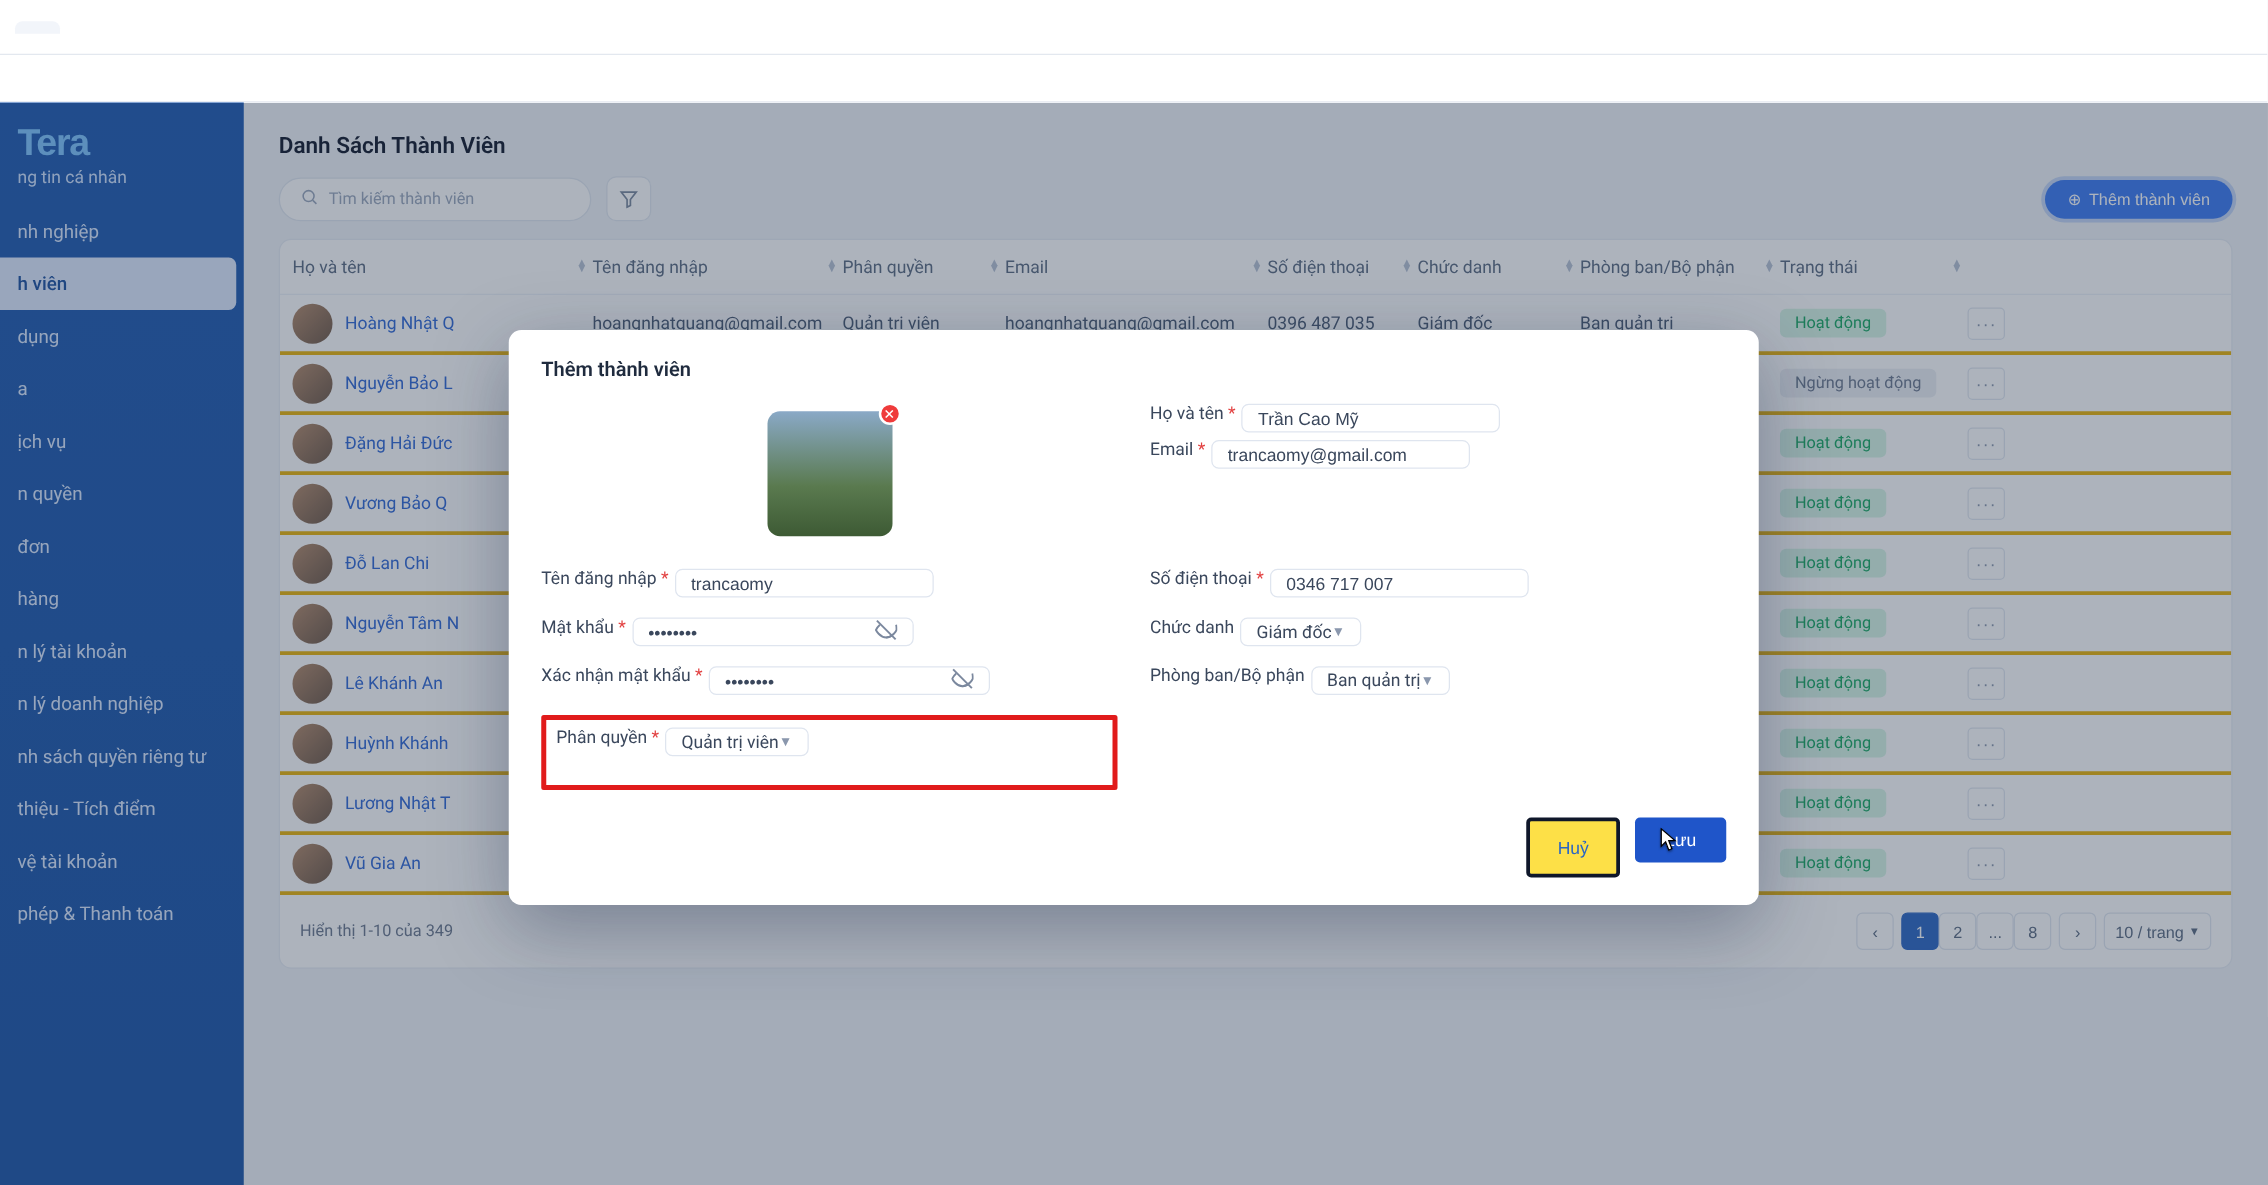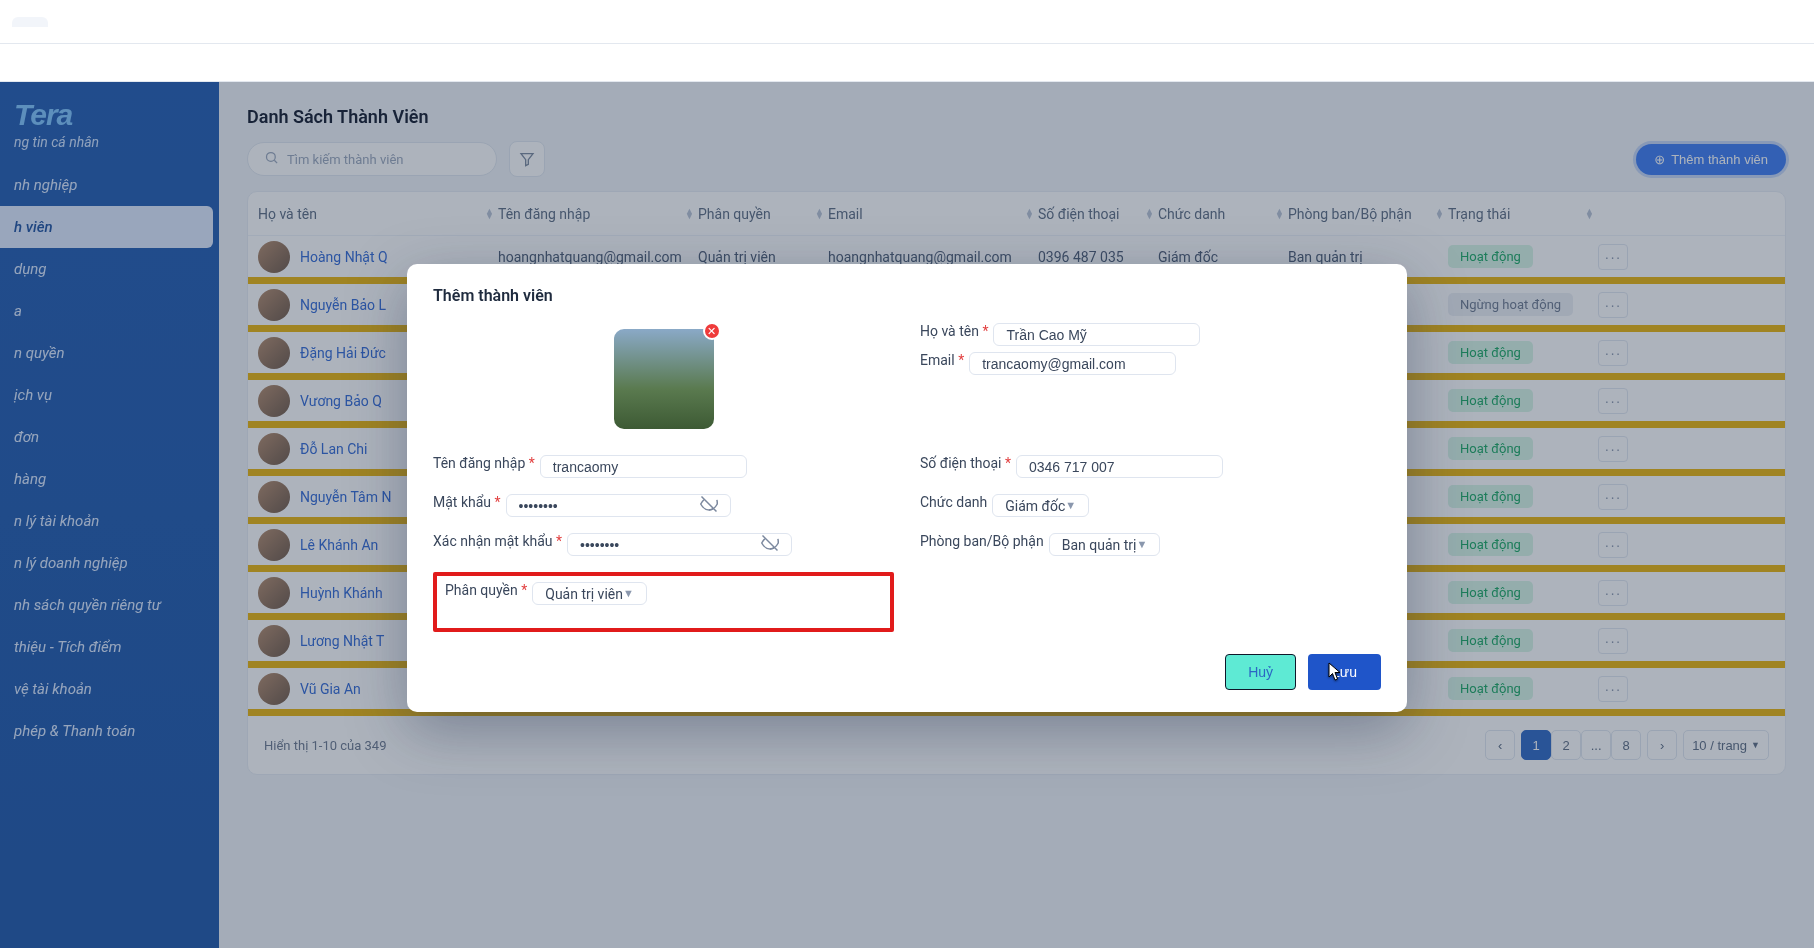--- a/index.html
+++ b/index.html
@@ -39,27 +39,26 @@
     padding: 0 18px;
     gap: 12px;
     font-size: 12px;
     color: #7a889d;
   }
   .app {
     display: flex;
     height: calc(948px - 82px);
   }
   .sidebar {
-    width: 219px;
+    width: 195px;
     background: linear-gradient(180deg,#1e5ab2 0%, #1a54a8 100%);
     color: #fff;
     padding-top: 10px;
     position: relative;
     overflow: hidden;
-    font-style: italic;
   }
   .logo {
     font-weight: 700;
     font-size: 30px;
     color: #7ec5ff;
     padding: 6px 14px 2px;
     letter-spacing: -1px;
     font-family: "Segoe UI", sans-serif;
   }
   .side-sub {
@@ -143,21 +142,21 @@
   }
   .thead {
     height: 44px;
     color: #5b6b82;
     border-bottom: 1px solid #eef2f8;
   }
   .th { position: relative; padding-right: 14px; }
   .sort { position:absolute; right:4px; top:50%; transform:translateY(-50%); font-size:9px; color:#b7c2d4; line-height:.6; }
   .trow {
     height: 48px;
-    border-bottom: 7px solid #eab308;
+    border-bottom: 3px solid #eab308;
     color: #4a5a72;
   }
   .avatar {
     width: 32px; height: 32px; border-radius: 50%;
     background: linear-gradient(135deg,#b48a6a,#6d5746);
     margin-right: 10px;
     flex-shrink: 0;
   }
   .namecell { display:flex; align-items:center; color:#3068d6; }
   .badge-active {
@@ -230,22 +229,22 @@
   .eye { color:#7b889e; }
   .highlight-box {
     border: 4px solid #e11b1b;
     padding: 6px 8px 8px;
     border-radius: 2px;
   }
   .modal-actions {
     display:flex; justify-content:flex-end; gap:12px; margin-top:22px;
   }
   .btn-cancel {
-    height:36px; padding:0 22px; border:1px solid #0f172a; color:#2b66c4;
-    background:#5eead4; border-radius:4px; font-size:14px;
+    height:48px; padding:0 22px; border:3px solid #0f172a; color:#2b66c4;
+    background:#fde047; border-radius:4px; font-size:14px;
   }
   .btn-save {
     height:36px; padding:0 24px; border:none; color:#fff;
     background:#1f55c9; border-radius:4px; font-size:14px;
     position:relative;
   }
   .cursor {
     position:absolute; width:14px; height:20px; pointer-events:none;
   }
   .cursor svg { filter: drop-shadow(0 1px 1px rgba(0,0,0,.5)); }
@@ -260,22 +259,22 @@
 
 <div class="app">
   <aside class="sidebar">
     <div class="logo">Tera</div>
     <div class="side-sub">ng tin cá nhân</div>
     <div id="sidebar-items">
         <div class="side-item">nh nghiệp</div>
         <div class="side-item active">h viên</div>
         <div class="side-item">dụng</div>
         <div class="side-item">a</div>
+        <div class="side-item">ịch vụ</div>
         <div class="side-item">n quyền</div>
-        <div class="side-item">ịch vụ</div>
         <div class="side-item">đơn</div>
         <div class="side-item">hàng</div>
         <div class="side-item">n lý tài khoản</div>
         <div class="side-item">n lý doanh nghiệp</div>
         <div class="side-item">nh sách quyền riêng tư</div>
         <div class="side-item">thiệu - Tích điểm</div>
         <div class="side-item">vệ tài khoản</div>
         <div class="side-item">phép &amp; Thanh toán</div>
       </div>
   </aside>

